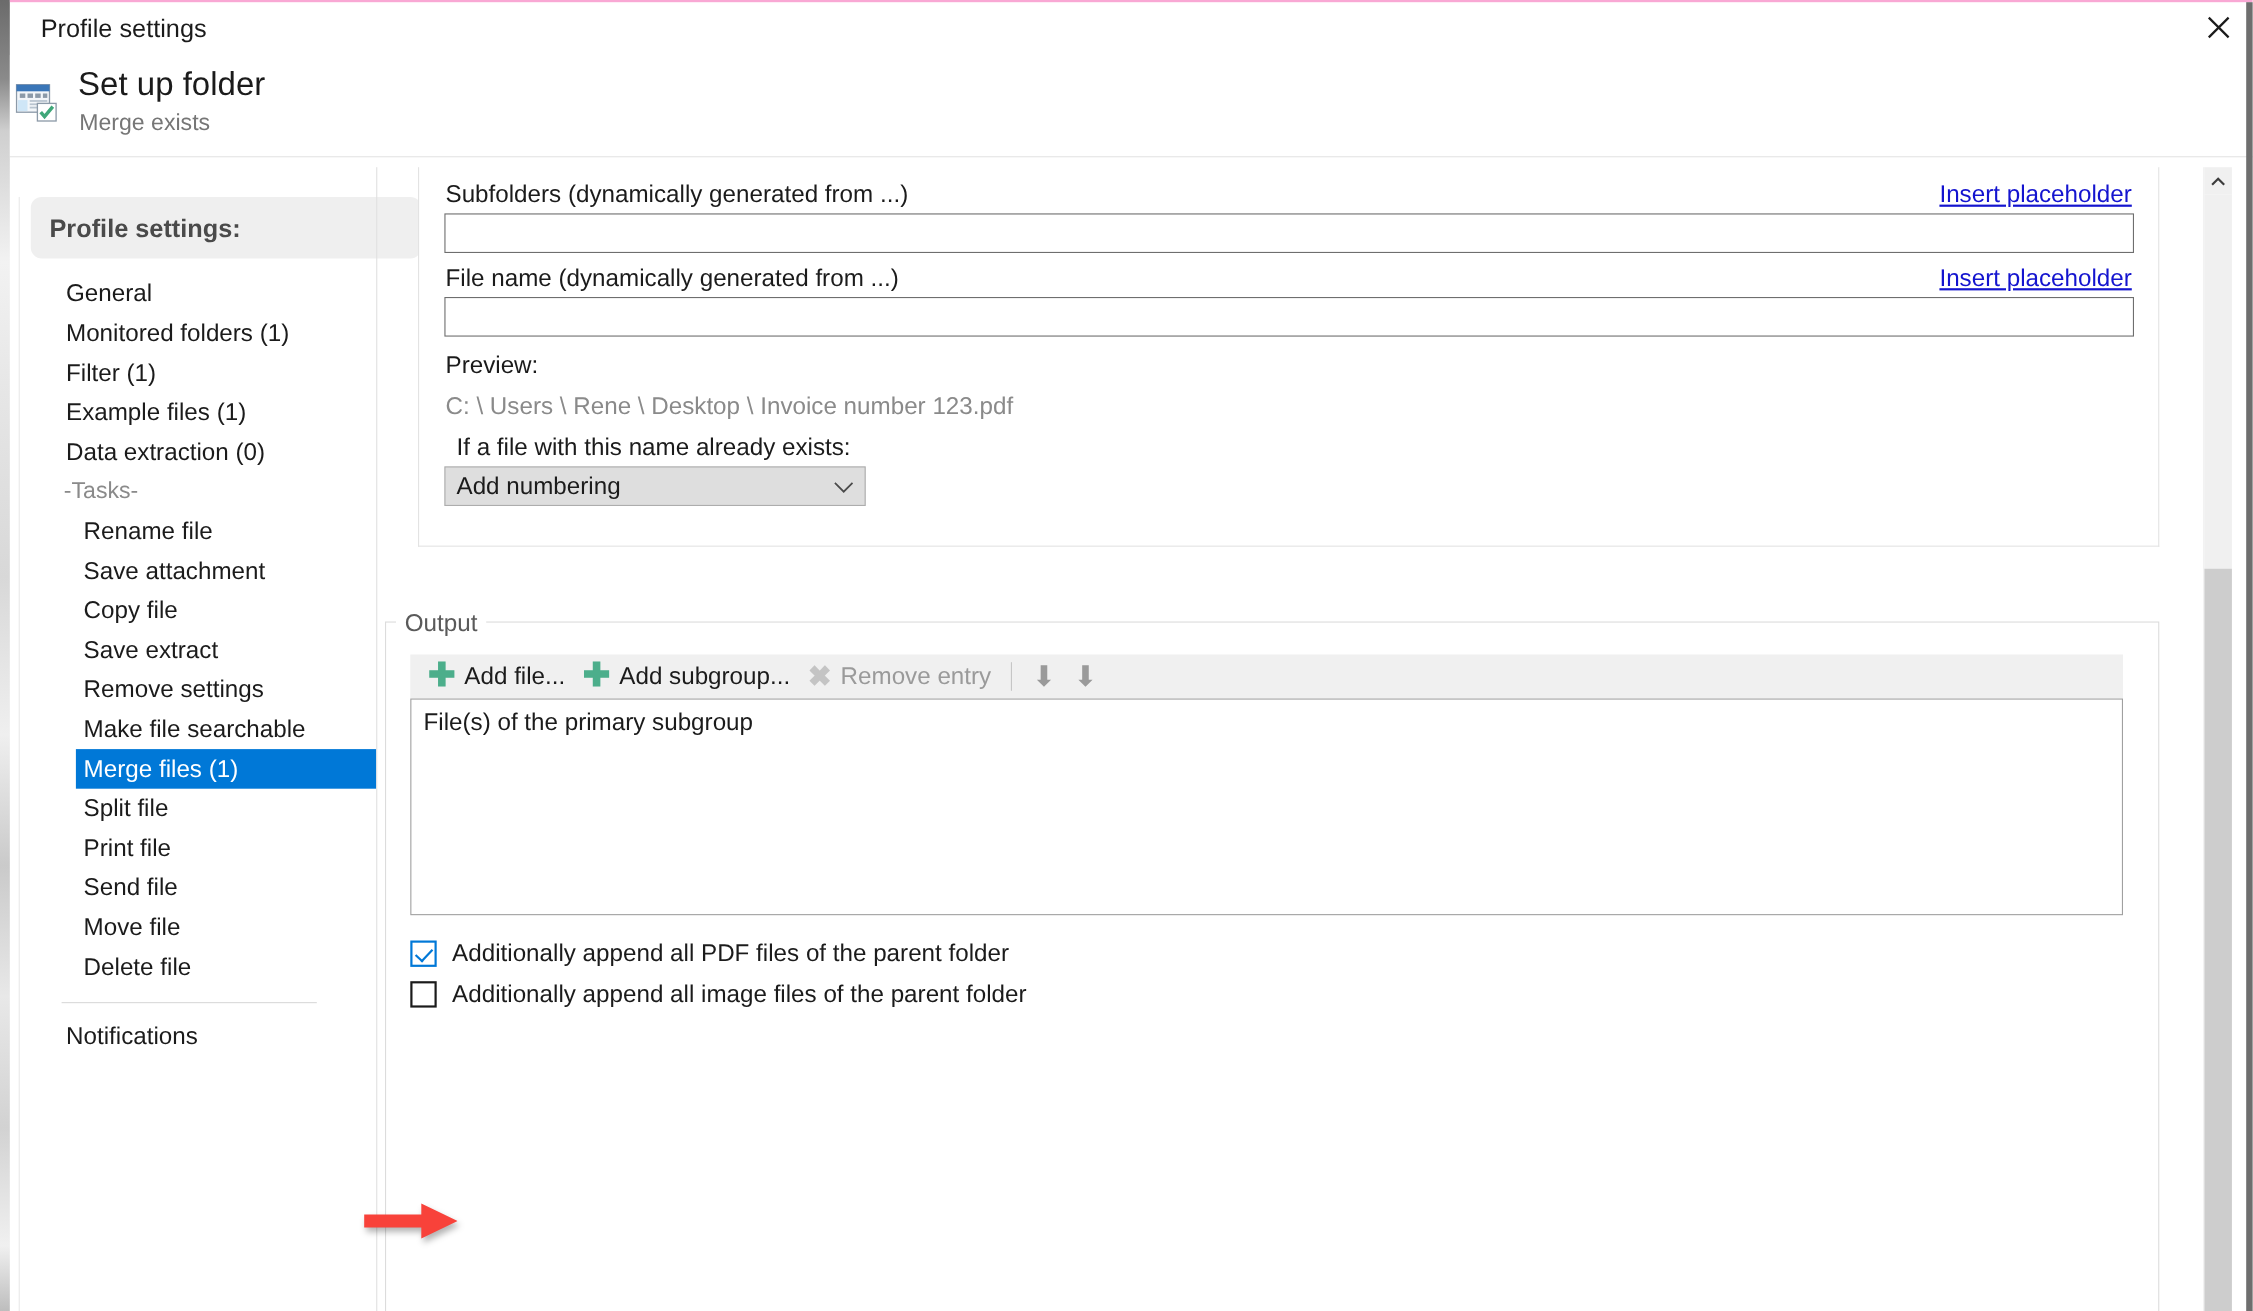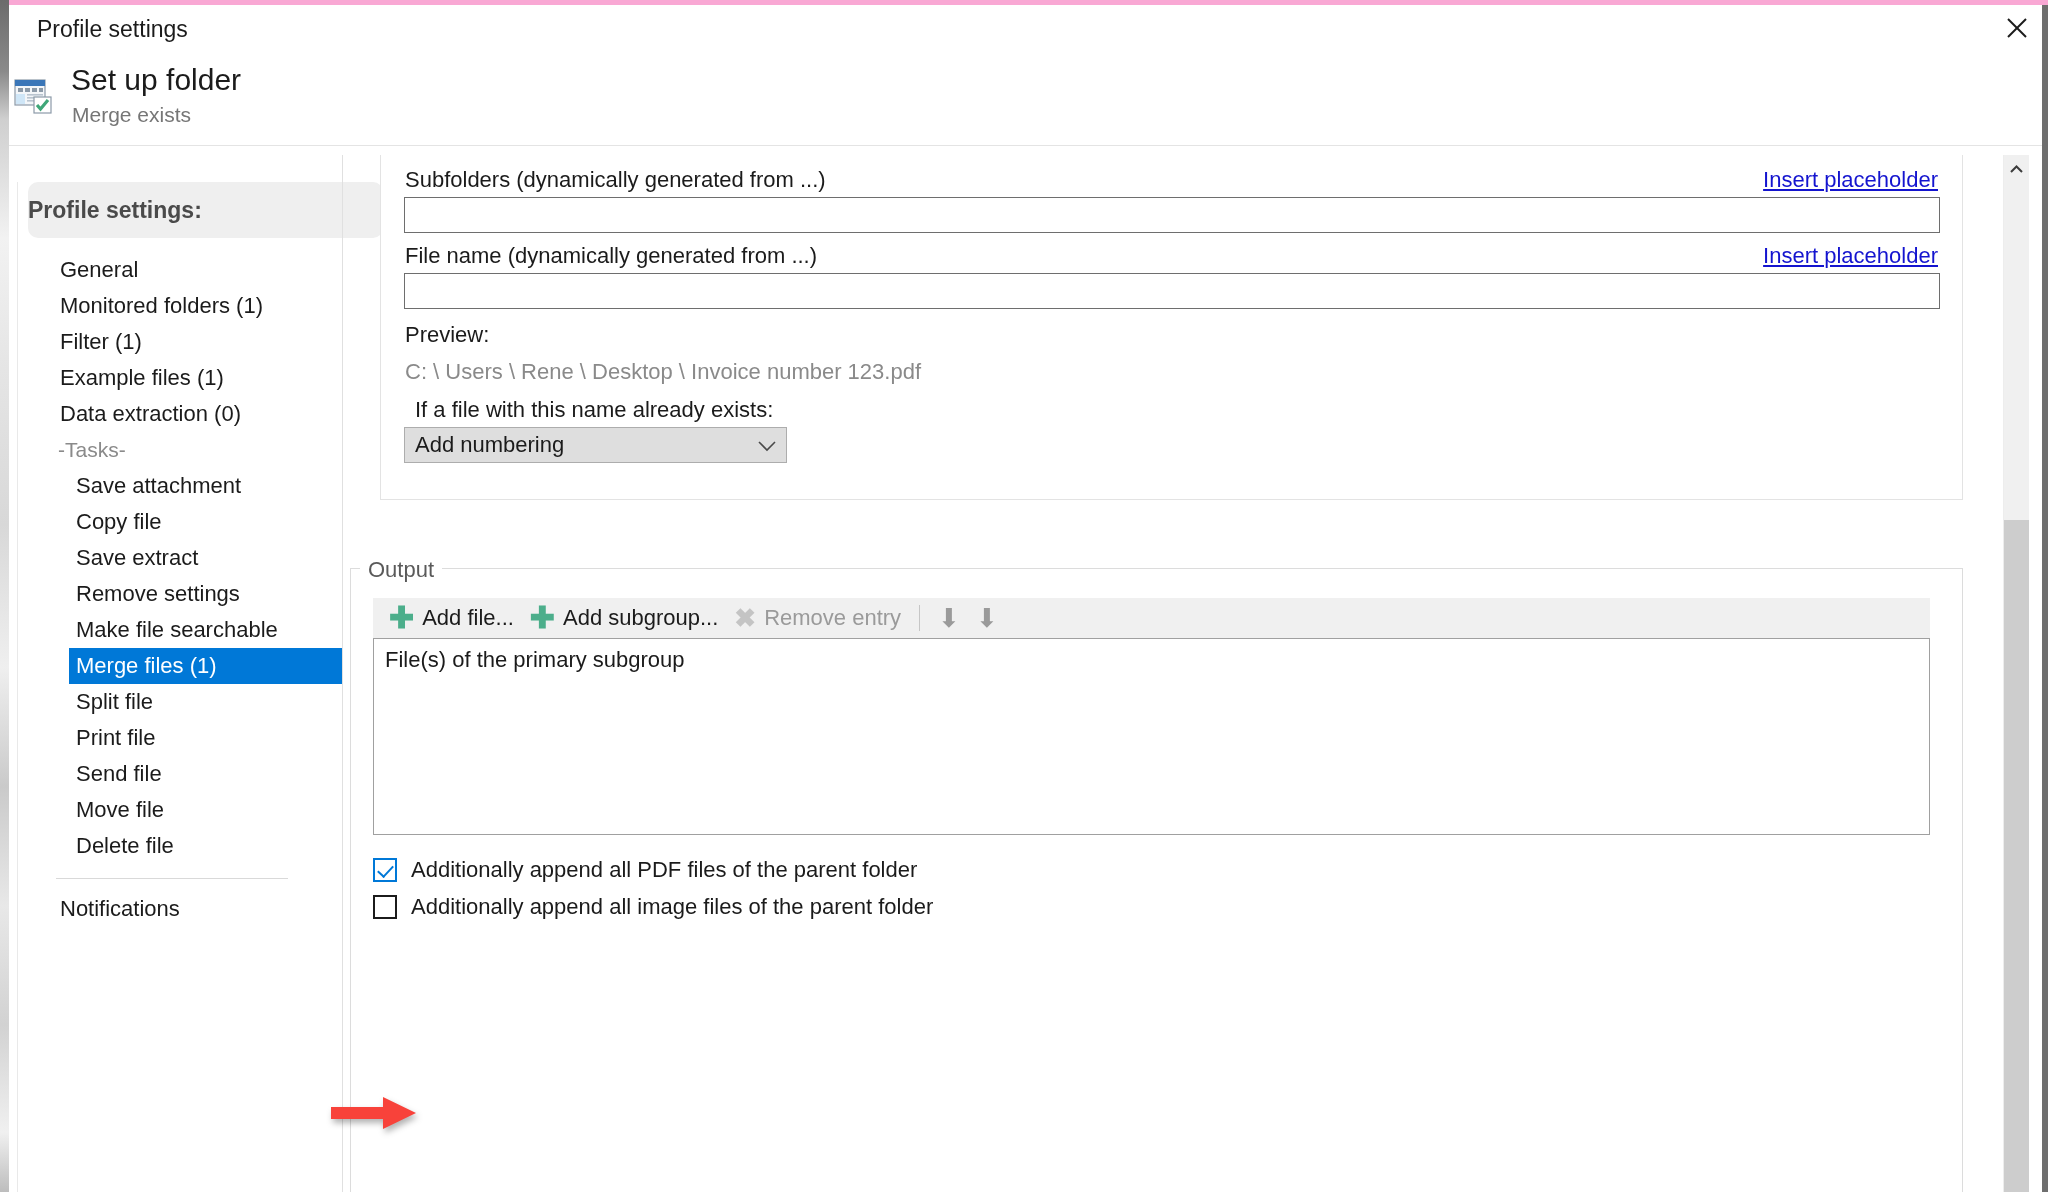--- a/index.html
+++ b/index.html
@@ -25,21 +25,21 @@
                                 #e6e6e6 30%, #d8d8d8 44%, #efefef 56%, #cacaca 66%,
                                 #e8e8e8 76%, #d2d2d2 86%, #f0f0f0 95%, #bdbdbd 100%);
   }
 
   .dialog {
     position: absolute;
     left: 9px; top: 0;
     width: 2039px;
     height: 1192px;
     background: #ffffff;
-    border-top: 5px solid #f9a8d4;
+    border-top: 2px solid #f9a8d4;
     box-sizing: border-box;
   }
 
   
   .titlebar {
     position: absolute;
     left: 0; top: 0;
     width: 2039px; height: 48px;
   }
   .titlebar-text {
@@ -96,20 +96,21 @@
     height: 1015px;
     background: #fff;
     border-left: 1px solid #e9e9e9;
   }
   .sidebar-head {
     margin-left: 10px;
     width: 355px;
     height: 56px;
     background: #efefef;
     display: flex; align-items: center;
+    padding-left: 17px;
     box-sizing: border-box;
     font-size: 23px;
     font-weight: bold;
     color: #4a4a4a;
     border-radius: 10px;
   }
   .nav-list { margin-top: 14px; }
   .nav-item {
     height: 36px;
     line-height: 36px;
@@ -405,20 +406,21 @@
 
   <div class="sidebar">
     <div class="sidebar-head">Profile settings:</div>
     <div class="nav-list" id="nav-list">
         <div class="nav-item">General</div>
         <div class="nav-item">Monitored folders (1)</div>
         <div class="nav-item">Filter (1)</div>
         <div class="nav-item">Example files (1)</div>
         <div class="nav-item">Data extraction (0)</div>
         <div class="nav-item group-label">-Tasks-</div>
+        <div class="nav-item indent">Rename file</div>
         <div class="nav-item indent">Save attachment</div>
         <div class="nav-item indent">Copy file</div>
         <div class="nav-item indent">Save extract</div>
         <div class="nav-item indent">Remove settings</div>
         <div class="nav-item indent">Make file searchable</div>
         <div class="nav-item indent selected">Merge files (1)</div>
         <div class="nav-item indent">Split file</div>
         <div class="nav-item indent">Print file</div>
         <div class="nav-item indent">Send file</div>
         <div class="nav-item indent">Move file</div>

